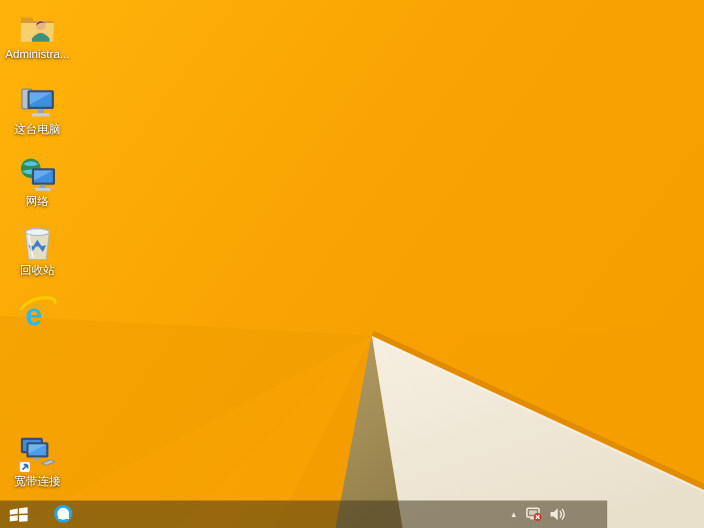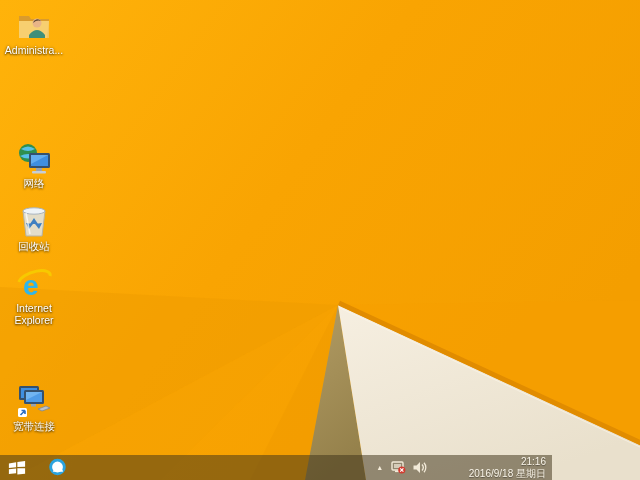--- a/index.html
+++ b/index.html
@@ -105,20 +105,33 @@
         <path d="M2,11 L32,11 L32,28 L2,28 Z" fill="#f3c45c"></path>
         <path d="M2,11 L32,11 L30,28 L2,28 Z" fill="#f7cf70"></path>
         <circle cx="20" cy="13" r="4.5" fill="#e8b487"></circle>
         <path d="M16,13 a4.5,4.5 0 0 1 8,-2 q-4,-1.5 -8,2" fill="#5a4632"></path>
         <path d="M12,25 q8,-10 16,0 l0,3 -16,0 Z" fill="#3f8f7a"></path>
       </svg>
     </div>
     <div class="lbl">Administra...</div>
   </div>
 
+  <div class="tile" style="top:76px">
+    <div class="art">
+      <svg width="34" height="32" viewBox="0 0 34 32">
+        <rect x="3" y="3" width="9" height="18" rx="1" fill="#b9c2cc" stroke="#7c8793" stroke-width="1"></rect>
+        <rect x="8" y="4" width="24" height="17" rx="1.5" fill="#35516e"></rect>
+        <rect x="10" y="6" width="20" height="13" fill="#3f8fe0"></rect>
+        <path d="M10,6 L30,6 L10,17 Z" fill="#6db4f2" opacity="0.8"></path>
+        <rect x="17" y="21" width="6" height="4" fill="#9aa4ae"></rect>
+        <rect x="12" y="25" width="16" height="3" rx="1" fill="#c7ced6"></rect>
+      </svg>
+    </div>
+    <div class="lbl">这台电脑</div>
+  </div>
 
   <div class="tile" style="top:204px">
     <div class="art">
       <svg width="30" height="33" viewBox="0 0 30 33">
         <path d="M4,6 L26,6 L23,31 L7,31 Z" fill="#dfe6ec" opacity="0.85" stroke="#aab4be" stroke-width="1"></path>
         <ellipse cx="15" cy="6" rx="11" ry="3.2" fill="#eef3f7" stroke="#aab4be" stroke-width="1"></ellipse>
         <path d="M15,13 l4,6 -8,0 Z" fill="#3e7fc1"></path>
         <path d="M10,24 l-3,-6 7,1 Z" fill="#3e7fc1"></path>
         <path d="M20,24 l3,-6 -7,1 Z" fill="#3e7fc1"></path>
         <path d="M7,8 L11,29" stroke="#ffffff" stroke-width="1.5" opacity="0.7"></path>
@@ -143,25 +156,24 @@
     <div class="lbl">网络</div>
   </div>
 
   <div class="tile" style="top:266px">
     <div class="art">
       <svg width="36" height="32" viewBox="0 0 36 32">
         <text x="7" y="27" font-family="Liberation Sans, sans-serif" font-size="28" font-weight="bold" fill="#2fb6ea">e</text>
         <path d="M3,14 A16,7 -18 0 1 34,8" stroke="#f7c900" stroke-width="3" fill="none"></path>
       </svg>
     </div>
-    <div class="lbl">Internet Explorer</div>
-  </div>
-
-
-  <div class="tile" style="top:384px">
+  </div>
+
+
+  <div class="tile" style="top:396px">
     <div class="art">
       <svg width="36" height="34" viewBox="0 0 36 34">
         <rect x="3" y="2" width="20" height="14" rx="1.5" fill="#35516e"></rect>
         <rect x="5" y="4" width="16" height="10" fill="#3f8fe0"></rect>
         <rect x="8" y="6" width="20" height="14" rx="1.5" fill="#35516e"></rect>
         <rect x="10" y="8" width="16" height="10" fill="#4f9ce8"></rect>
         <path d="M10,8 L26,8 L10,16 Z" fill="#79bcf4" opacity="0.8"></path>
         <rect x="15" y="20" width="5" height="2.5" fill="#9aa4ae"></rect>
         <path d="M22,25 l8,-3 4,2 -8,3 Z" fill="#b9c2cc" stroke="#7c8793" stroke-width="0.8"></path>
         <rect x="2" y="24" width="9" height="9" rx="1.5" fill="#ffffff"></rect>
@@ -205,20 +217,16 @@
       <div class="tray-ico">
         <svg width="14" height="13" viewBox="0 0 14 13">
           <path d="M0.5,4.5 L3.5,4.5 L7,1 L7,12 L3.5,8.5 L0.5,8.5 Z" fill="#f2ead8"></path>
           <path d="M9,3.5 A4.5,4.5 0 0 1 9,9.5" stroke="#f2ead8" stroke-width="1.3" fill="none"></path>
           <path d="M11,1.8 A7,7 0 0 1 11,11.2" stroke="#f2ead8" stroke-width="1.3" fill="none"></path>
         </svg>
       </div>
 
       <div class="ime">简体</div>
 
-      <div class="clock">
-        <span>21:16</span>
-        <span>2016/9/18 星期日</span>
-      </div>
     </div>
   </div>
 
 </div>
 
 </body></html>

